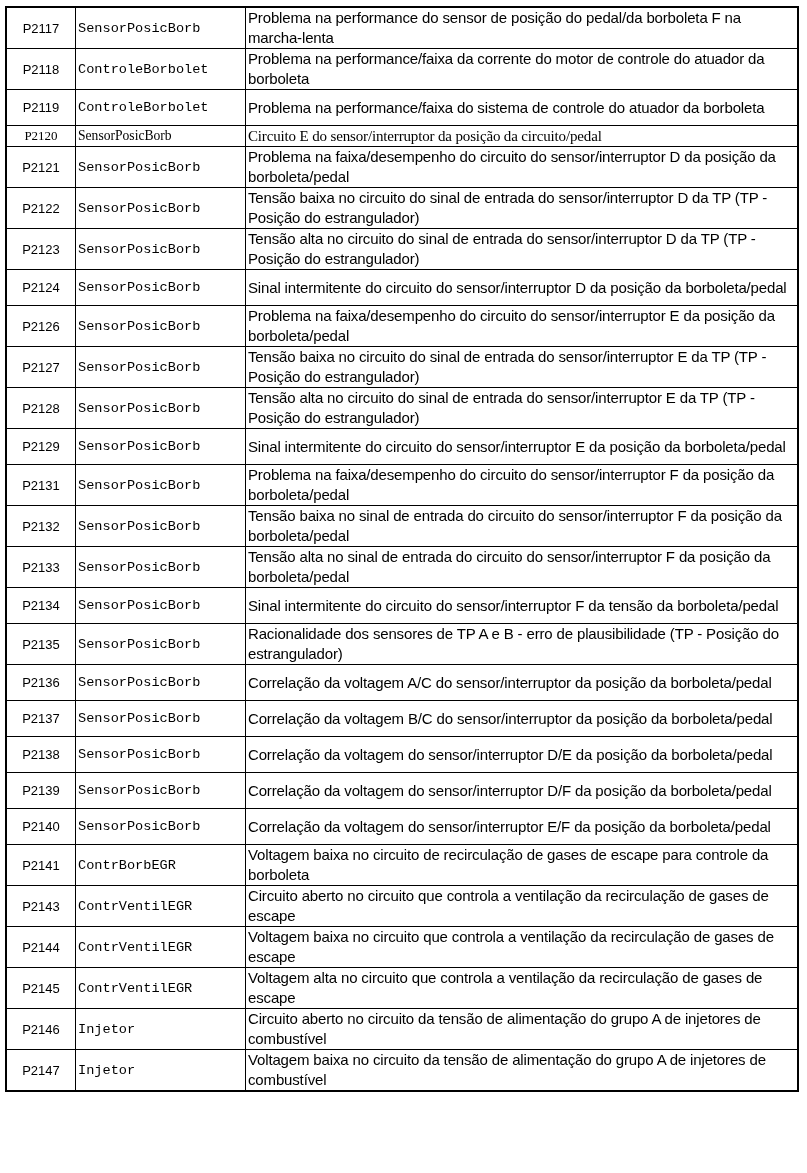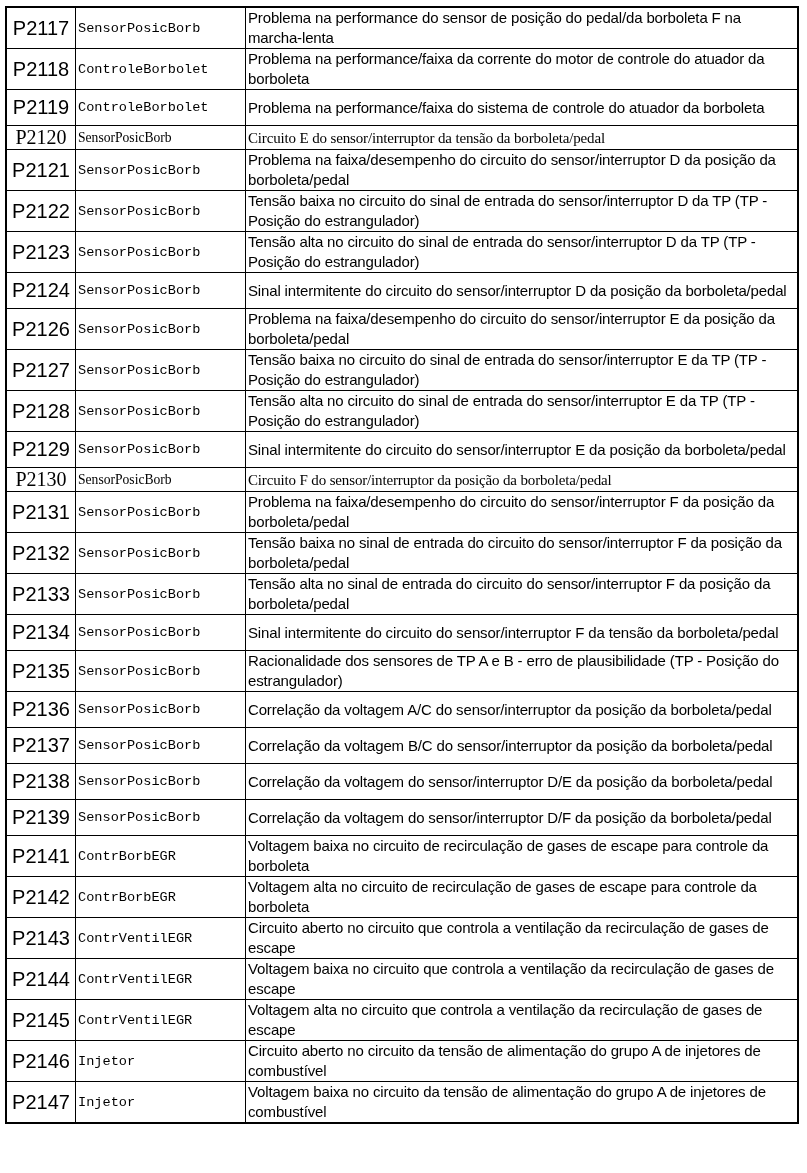--- a/index.html
+++ b/index.html
@@ -13,21 +13,21 @@
   }
   table.dtc td {
     border: 1.5px solid #000;
     padding: 0 2px;
     vertical-align: middle;
     color: #000;
   }
   td.code {
     width: 64px;
     font-family: "Liberation Sans", sans-serif;
-    font-size: 20px;
+    font-size: 13px;
     text-align: center;
     padding: 0;
   }
   td.comp {
     width: 165px;
     font-family: "Liberation Mono", monospace;
     font-size: 13.6px;
     color: #333;
     white-space: nowrap;
     overflow: hidden;
@@ -60,21 +60,21 @@
         <td class="desc">Problema na performance/faixa da corrente do motor de controle do atuador da borboleta</td>
       </tr>
       <tr class="two">
         <td class="code">P2119</td>
         <td class="comp">ControleBorbolet</td>
         <td class="desc">Problema na performance/faixa do sistema de controle do atuador da borboleta</td>
       </tr>
       <tr class="one">
         <td class="code">P2120</td>
         <td class="comp">SensorPosicBorb</td>
-        <td class="desc">Circuito E do sensor/interruptor da tensão da borboleta/pedal</td>
+        <td class="desc">Circuito E do sensor/interruptor da posição da circuito/pedal</td>
       </tr>
       <tr class="two">
         <td class="code">P2121</td>
         <td class="comp">SensorPosicBorb</td>
         <td class="desc">Problema na faixa/desempenho do circuito do sensor/interruptor D da posição da borboleta/pedal</td>
       </tr>
       <tr class="two">
         <td class="code">P2122</td>
         <td class="comp">SensorPosicBorb</td>
         <td class="desc">Tensão baixa no circuito do sinal de entrada do sensor/interruptor D da TP (TP - Posição do estrangulador)</td>
@@ -101,25 +101,20 @@
       </tr>
       <tr class="two">
         <td class="code">P2128</td>
         <td class="comp">SensorPosicBorb</td>
         <td class="desc">Tensão alta no circuito do sinal de entrada do sensor/interruptor E da TP (TP - Posição do estrangulador)</td>
       </tr>
       <tr class="two">
         <td class="code">P2129</td>
         <td class="comp">SensorPosicBorb</td>
         <td class="desc">Sinal intermitente do circuito do sensor/interruptor E da posição da borboleta/pedal</td>
-      </tr>
-      <tr class="one">
-        <td class="code">P2130</td>
-        <td class="comp">SensorPosicBorb</td>
-        <td class="desc">Circuito F do sensor/interruptor da posição da borboleta/pedal</td>
       </tr>
       <tr class="two">
         <td class="code">P2131</td>
         <td class="comp">SensorPosicBorb</td>
         <td class="desc">Problema na faixa/desempenho do circuito do sensor/interruptor F da posição da borboleta/pedal</td>
       </tr>
       <tr class="two">
         <td class="code">P2132</td>
         <td class="comp">SensorPosicBorb</td>
         <td class="desc">Tensão baixa no sinal de entrada do circuito do sensor/interruptor F da posição da borboleta/pedal</td>
@@ -153,28 +148,28 @@
         <td class="code">P2138</td>
         <td class="comp">SensorPosicBorb</td>
         <td class="desc">Correlação da voltagem do sensor/interruptor D/E da posição da borboleta/pedal</td>
       </tr>
       <tr class="two">
         <td class="code">P2139</td>
         <td class="comp">SensorPosicBorb</td>
         <td class="desc">Correlação da voltagem do sensor/interruptor D/F da posição da borboleta/pedal</td>
       </tr>
       <tr class="two">
+        <td class="code">P2140</td>
+        <td class="comp">SensorPosicBorb</td>
+        <td class="desc">Correlação da voltagem do sensor/interruptor E/F da posição da borboleta/pedal</td>
+      </tr>
+      <tr class="two">
         <td class="code">P2141</td>
         <td class="comp">ContrBorbEGR</td>
         <td class="desc">Voltagem baixa no circuito de recirculação de gases de escape para controle da borboleta</td>
-      </tr>
-      <tr class="two">
-        <td class="code">P2142</td>
-        <td class="comp">ContrBorbEGR</td>
-        <td class="desc">Voltagem alta no circuito de recirculação de gases de escape para controle da borboleta</td>
       </tr>
       <tr class="two">
         <td class="code">P2143</td>
         <td class="comp">ContrVentilEGR</td>
         <td class="desc">Circuito aberto no circuito que controla a ventilação da recirculação de gases de escape</td>
       </tr>
       <tr class="two">
         <td class="code">P2144</td>
         <td class="comp">ContrVentilEGR</td>
         <td class="desc">Voltagem baixa no circuito que controla a ventilação da recirculação de gases de escape</td>

